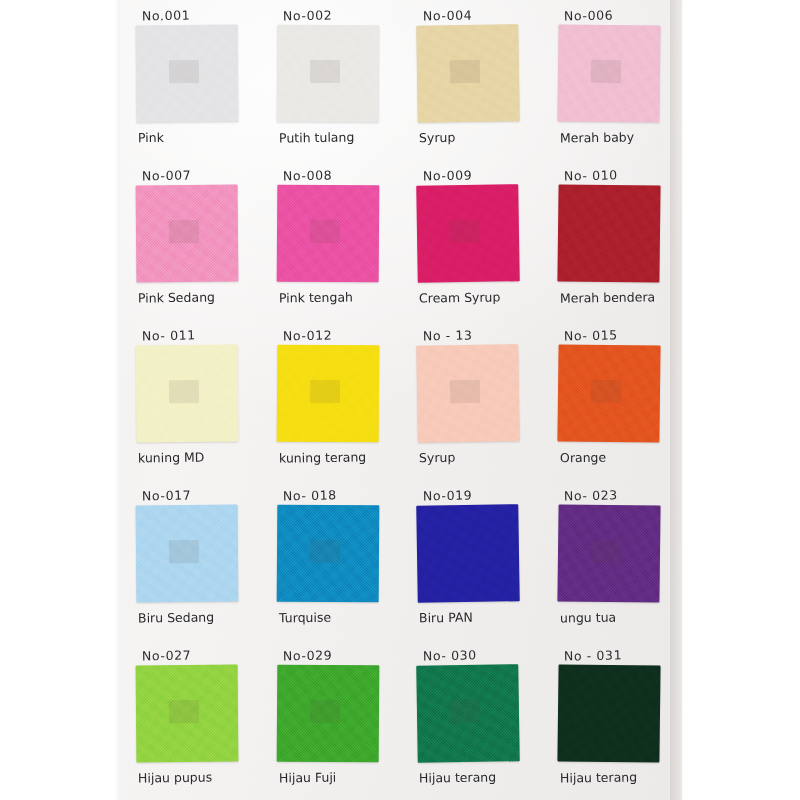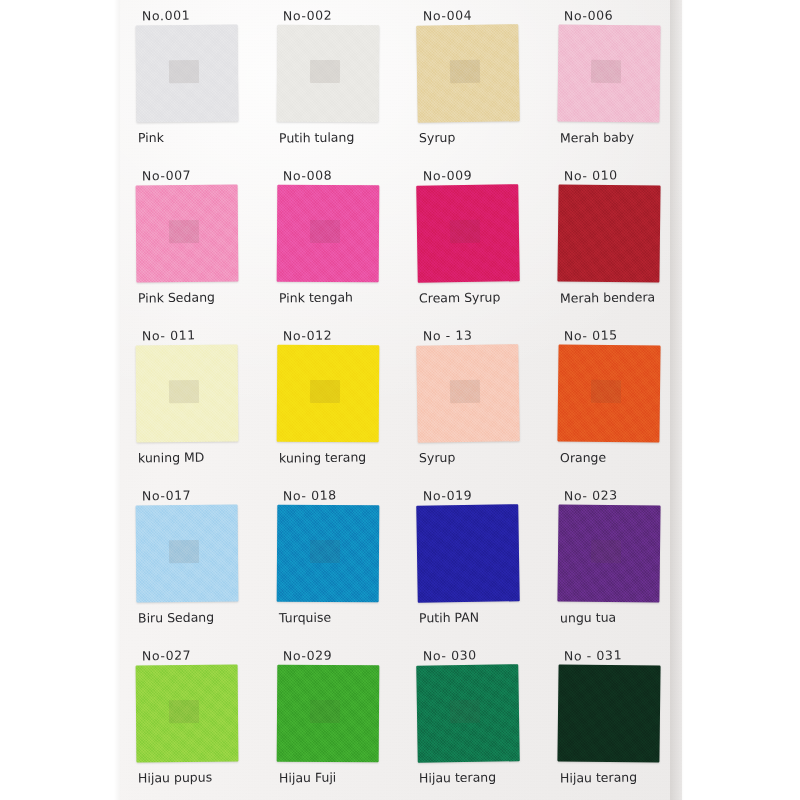--- a/index.html
+++ b/index.html
@@ -257,21 +257,21 @@
           <div class="swatch-chip" style="background: rgb(15, 134, 189);"></div>
           <div class="chip-mark"></div>
         </div>
         <div class="swatch-name">Turquise</div>
       </div>
       <div class="swatch-cell">
         <div class="swatch-code">No-019</div>
         <div class="swatch-chip-wrap">
           <div class="swatch-chip" style="background: rgb(35, 32, 160);"></div>
         </div>
-        <div class="swatch-name">Putih PAN</div>
+        <div class="swatch-name">Biru PAN</div>
       </div>
       <div class="swatch-cell">
         <div class="swatch-code">No- 023</div>
         <div class="swatch-chip-wrap">
           <div class="swatch-chip" style="background: rgb(94, 42, 126);"></div>
           <div class="chip-mark"></div>
         </div>
         <div class="swatch-name">ungu tua</div>
       </div>
       <div class="swatch-cell">

